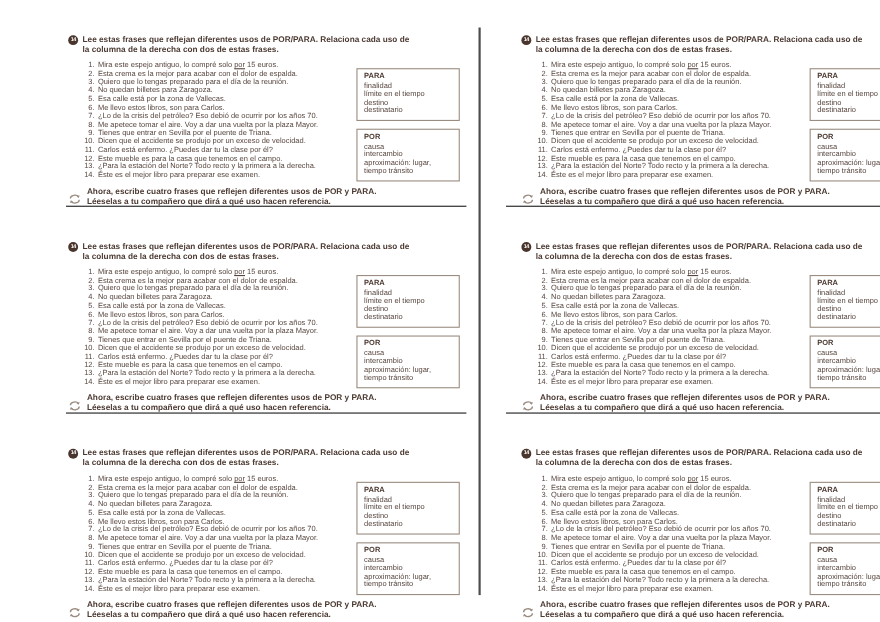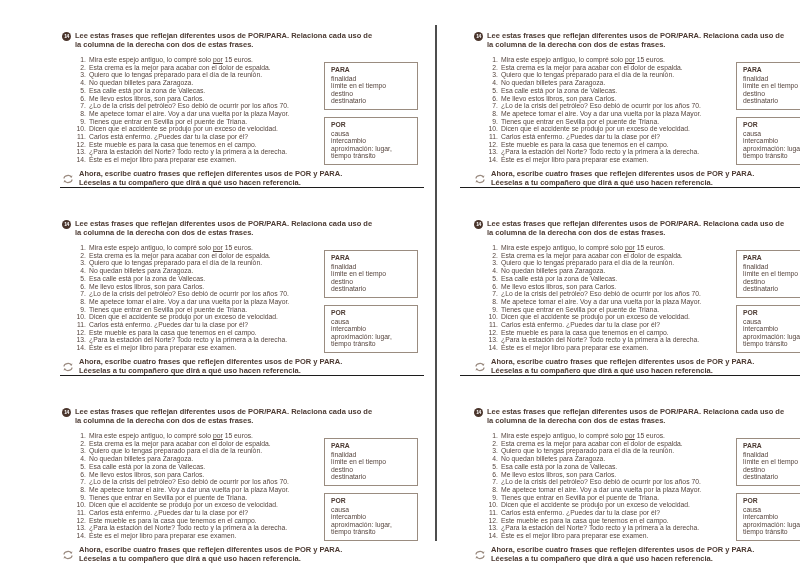--- a/index.html
+++ b/index.html
@@ -52,21 +52,21 @@
   .ul{text-decoration:underline;}
   .box{
     position:absolute;left:300px;width:94px;box-sizing:border-box;
     border:1px solid #9a8c80;padding:3px 5px 4px 6px;
     font-size:6.8px;line-height:7.6px;background:#fff;
   }
   .cell:nth-child(even) .box{left:288px;}
   .box-para{top:62px;}
   .box-por{top:117px;}
   .box-title{font-weight:bold;color:#4c3a32;margin-bottom:1px;}
-  .ftr{display:flex;align-items:flex-start;gap:5px;margin:5px 0 0 0;}
+  .ftr{display:flex;align-items:center;gap:5px;margin:5px 0 0 0;}
   .ftr-icon{flex:0 0 auto;width:12px;height:10px;margin-top:1px;}
   .ftr-text{font-size:7.5px;line-height:9px;font-weight:bold;color:#4c3a32;}
 </style>
 </head>
 <body>
 
 <div class="sheet" id="sheet">
   <div class="vdivider"></div>
 
   <div class="cell ruled">

